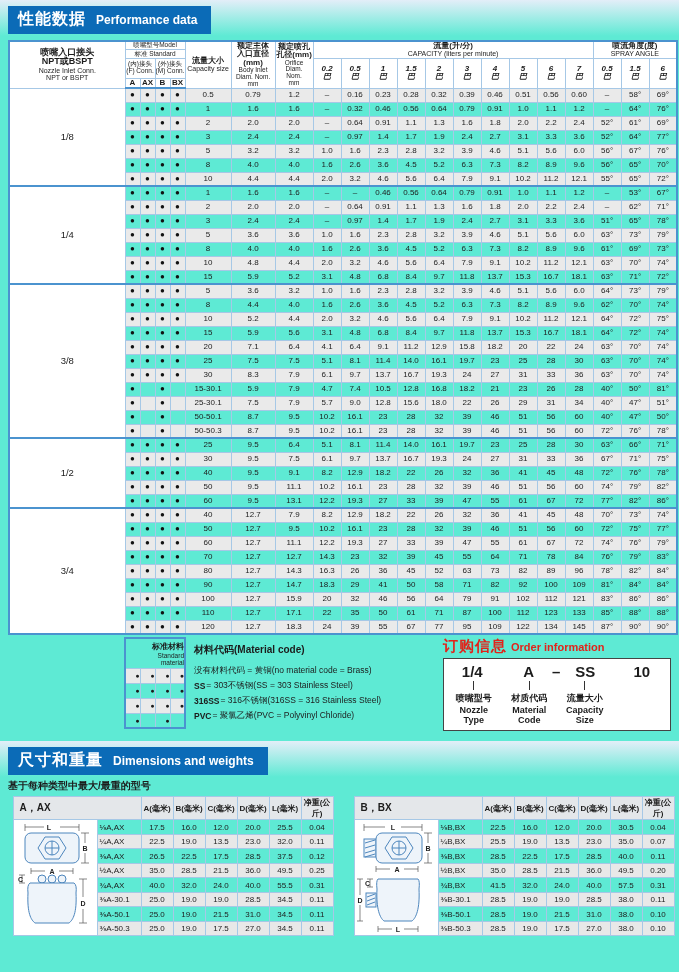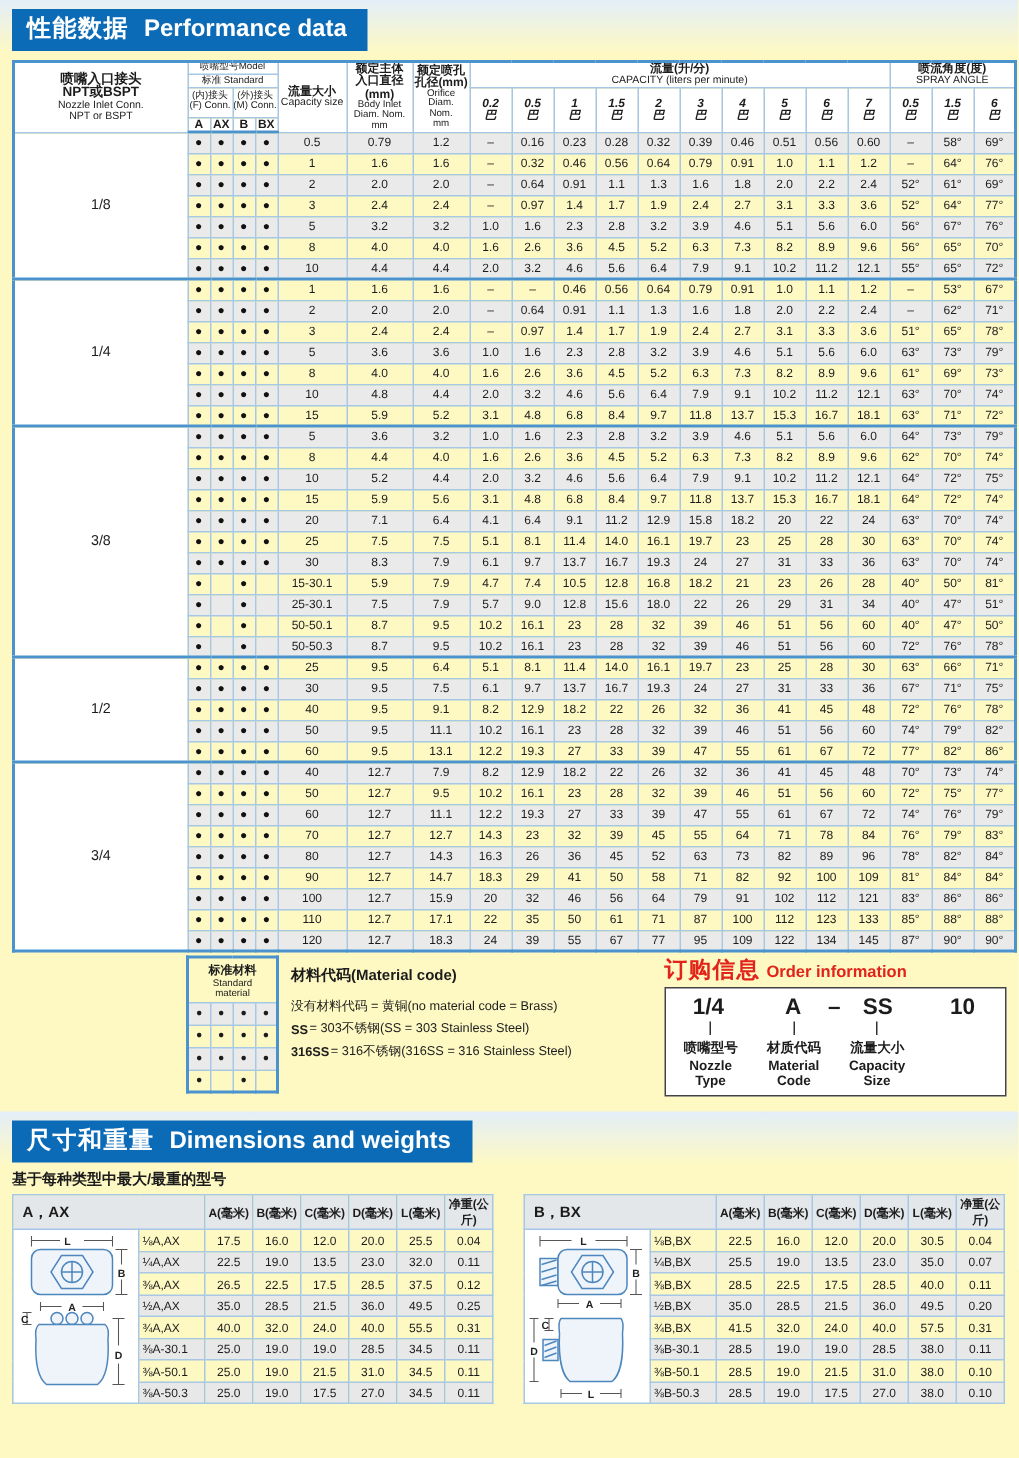--- a/index.html
+++ b/index.html
@@ -1,21 +1,21 @@
 <!DOCTYPE html>
 <html><head>
 <meta charset="utf-8">
 <style>
   * { box-sizing: border-box; margin: 0; padding: 0; }
   body { font-family: "Liberation Sans", sans-serif; background:#fff; color:#1c1c1c; }
-  .page { width:679px; height:972px; overflow:hidden; position:relative; background:#fef9c3; }
+  .page { width:679px; height:972px; overflow:hidden; position:relative; background:#5eead4; }
   .band { padding:6px 8px 2px; background:linear-gradient(180deg,#e3eef8, rgba(255,255,255,0)); }
   .title-bar { display:inline-flex; align-items:baseline; gap:10px; background:#0b6bb7; color:#fff; padding:3px 14px 4px 10px; }
   .title-zh { font-size:16px; font-weight:bold; letter-spacing:1px; }
-  .title-en { font-size:16px; font-weight:bold; }
+  .title-en { font-size:12px; font-weight:bold; }
   .pre { white-space:pre-line; }
 
   
   table.perf { border-collapse:collapse; table-layout:fixed; width:668px; margin:4px 0 0 8px; border:2px solid #4b93cf; }
   table.perf th, table.perf td { border:1px solid #a6c8e6; text-align:center; vertical-align:middle; font-size:8px; line-height:1.05; overflow:hidden; padding:0; }
   table.perf thead th { background:#fff; font-weight:bold; }
   table.perf thead tr:last-child th { border-bottom:2px solid #4b93cf; }
   .hz { font-size:9px; font-weight:bold; display:block; }
   .he { font-size:7px; font-weight:normal; display:block; }
   .hz-s { font-size:8px; font-weight:bold; display:block; }
@@ -24,21 +24,21 @@
   table.perf tbody tr.shade td { background:#eaeaea; }
   table.perf tbody td.group-cell { background:#fff !important; font-size:9.5px; }
   table.perf tbody tr.gsep td { border-top:2px solid #4b93cf; }
   td.dot-cell { font-size:7px; color:#111; }
   .bar-num,.bar-unit { display:block; font-size:8px; font-weight:bold;font-style:italic; }
 
   
   .mat-order-row { display:flex; justify-content:space-between; align-items:flex-start; margin:2px 8px 0 124px; }
   .mat-block { display:flex; align-items:flex-start; }
   table.mat { border-collapse:collapse; border:2px solid #4b93cf; }
-  table.mat th, table.mat td { border:1px solid #a6c8e6; width:15px; text-align:center; padding:0; }
+  table.mat th, table.mat td { border:1px solid #a6c8e6; width:15px; text-align:right; padding:0; }
   table.mat th { height:30px; font-weight:bold; }
   table.mat td { height:15px; font-size:7px; }
   table.mat tbody tr:nth-child(odd) td { background:#eaeaea; }
   .mat-text { margin-left:8px; }
   .mat-title { font-size:10px; font-weight:bold; height:26px; display:flex; align-items:center; }
   .mat-line { font-size:8.5px; height:15px; display:flex; align-items:center; white-space:nowrap; }
   .mat-line b { margin-right:1px; }
 
   .order-block { width:228px; }
   .order-title { color:#e2231a; font-weight:bold; margin-bottom:2px; }
@@ -50,21 +50,21 @@
   .code { text-align:center; font-size:15px; font-weight:bold; }
   .dash { position:absolute; left:calc(50% - 5px); top:4px; font-size:15px; font-weight:bold; }
   .labels-row { display:grid; grid-template-columns:repeat(4,1fr); padding:1px 2px 5px; }
   .label-col { text-align:center; }
   .tick { width:1px; height:9px; background:#333; margin:0 auto 2px; }
   .lab-zh { font-size:9px; font-weight:bold; }
   .lab-en { font-size:9px; font-weight:bold; line-height:1.12; }
 
   
   .dim-note { font-size:10px; font-weight:bold; margin:2px 0 3px 8px; }
-  .dim-row { display:flex; gap:20px; margin-left:8px; }
+  .dim-row { display:flex; gap:20px; margin-left:8px;justify-content:center; }
   table.dim { border-collapse:collapse; table-layout:fixed; width:320px; border:1.5px solid #4b93cf; }
   table.dim th, table.dim td { border:1px solid #a6c8e6; font-size:8px; text-align:center; padding:0; overflow:hidden; }
   table.dim thead th { background:#e4e7ea; height:16px; font-weight:bold; }
   th.dim-name { text-align:left !important; font-size:10px !important; padding-left:6px !important; }
   table.dim tbody tr { height:14.5px; }
   table.dim tbody tr.shade td { background:#e8e8e8; }
   td.diag { background:#fff !important; vertical-align:middle; }
   td.dim-model { font-size:7.5px; text-align:left !important; padding-left:2px !important; white-space:nowrap; }
   svg.nozzle { display:block; margin:0 auto; }
   svg.nozzle .ln { stroke:#4d86bd; stroke-width:1; fill:none; }
@@ -1134,20 +1134,24 @@
               <span>没有材料代码 = 黄铜(no material code = Brass)</span>
             </div>
             <div class="mat-line">
               <b>SS</b>
               <span> = 303不锈钢(SS = 303 Stainless Steel)</span>
             </div>
             <div class="mat-line">
               <b>316SS</b>
               <span> = 316不锈钢(316SS = 316 Stainless Steel)</span>
             </div>
+            <div class="mat-line">
+              <b>PVC</b>
+              <span> = 聚氯乙烯(PVC = Polyvinyl Chloride)</span>
+            </div>
           </div>
       </div>
     </div>
 
     <div class="order-block">
       <div class="order-title">
         <span class="zh">订购信息</span><span class="en">Order information</span>
       </div>
       <div class="order-box">
         <div class="codes-row">

